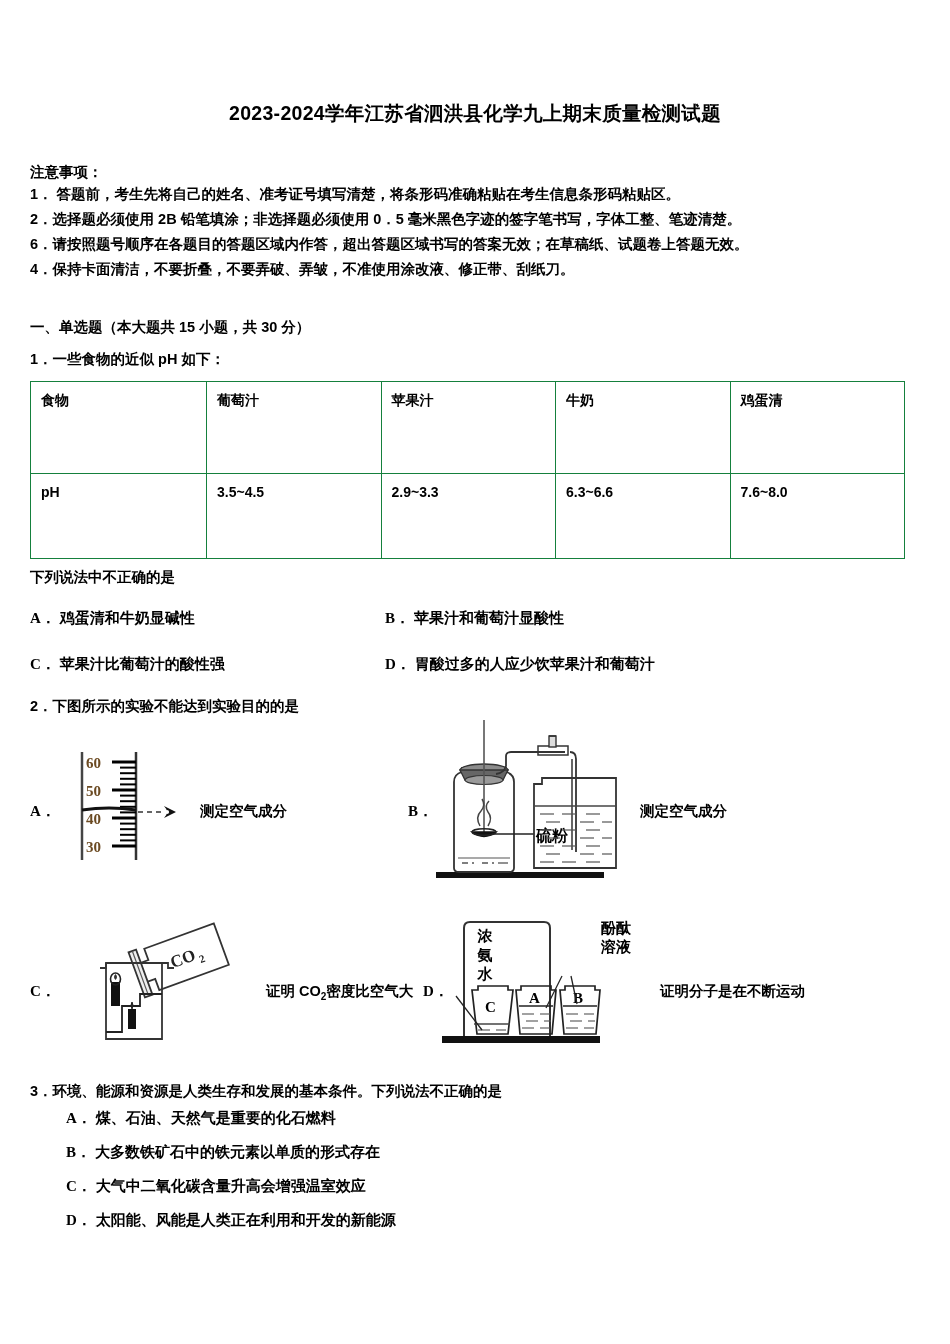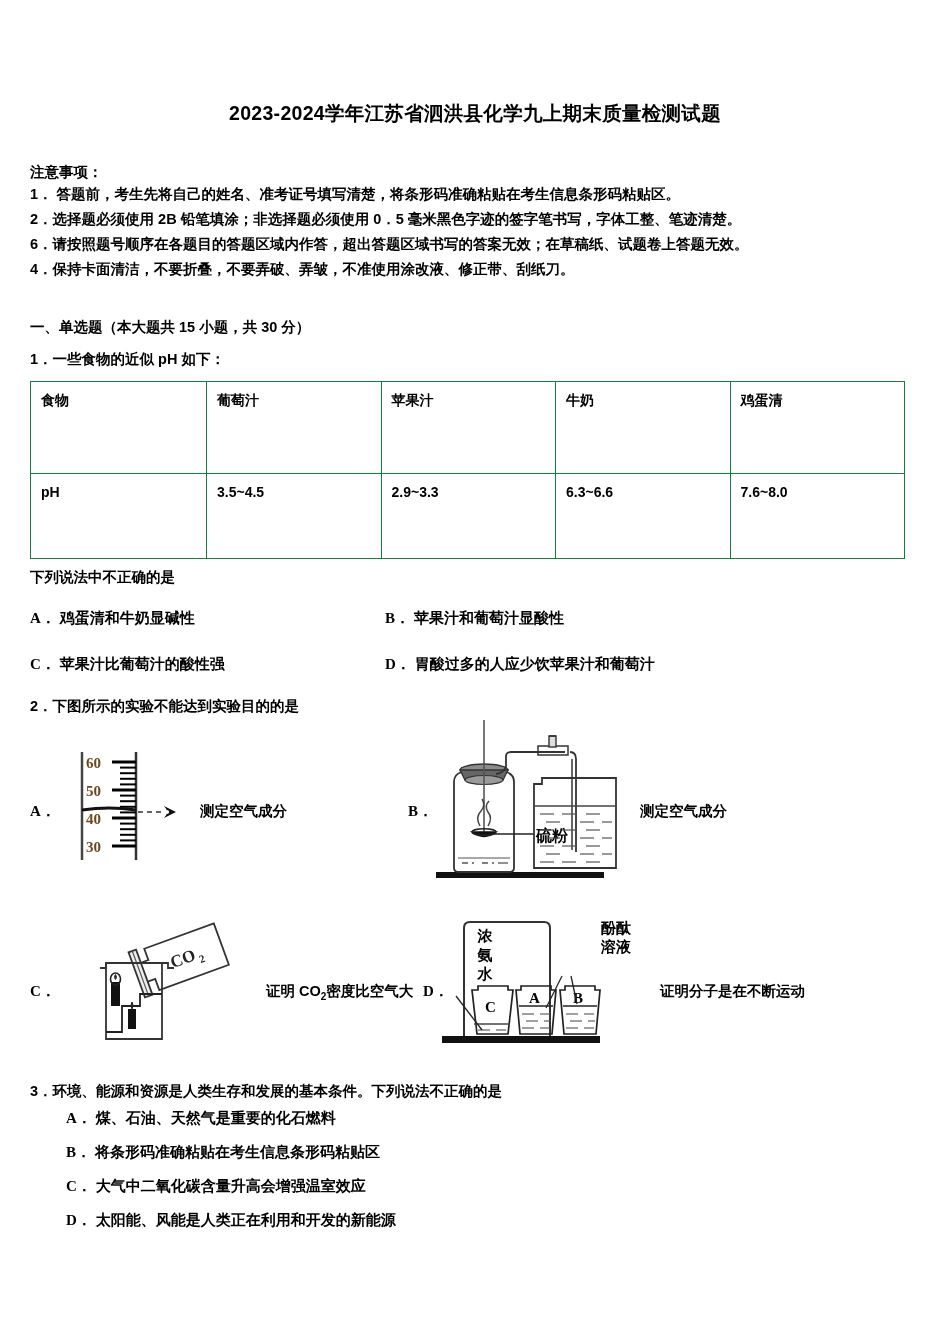--- a/index.html
+++ b/index.html
@@ -369,21 +369,21 @@
     <div class="fig-caption" style="left:630px; top:262px;">证明分子是在不断运动</div>
 
   </div>
 
   <div class="q-stem" style="margin-top:2px">3．环境、能源和资源是人类生存和发展的基本条件。下列说法不正确的是</div>
   <div class="opt-list">
     <div class="opt">
       <span class="lbl">A．</span><span>煤、石油、天然气是重要的化石燃料</span>
     </div>
     <div class="opt">
-      <span class="lbl">B．</span><span>将条形码准确粘贴在考生信息条形码粘贴区</span>
+      <span class="lbl">B．</span><span>大多数铁矿石中的铁元素以单质的形式存在</span>
     </div>
     <div class="opt">
       <span class="lbl">C．</span><span>大气中二氧化碳含量升高会增强温室效应</span>
     </div>
     <div class="opt">
       <span class="lbl">D．</span><span>太阳能、风能是人类正在利用和开发的新能源</span>
     </div>
   </div>
 
 </div>

